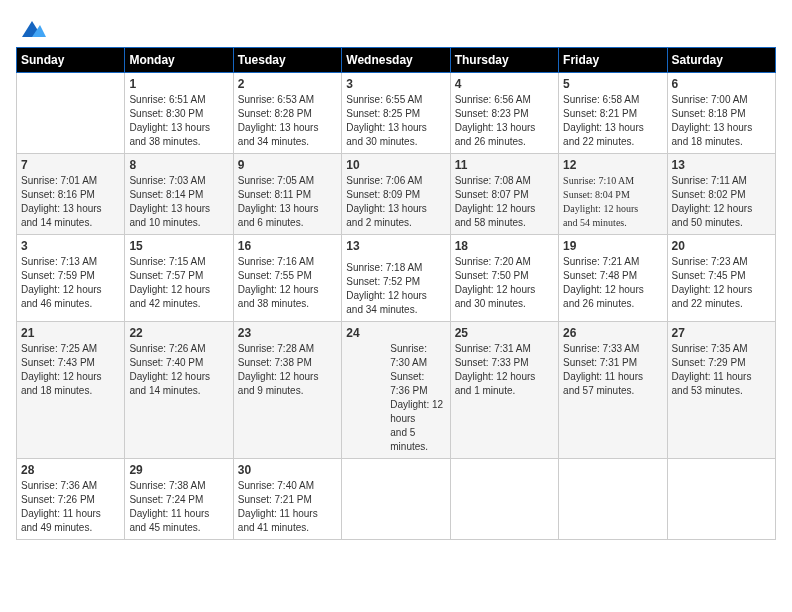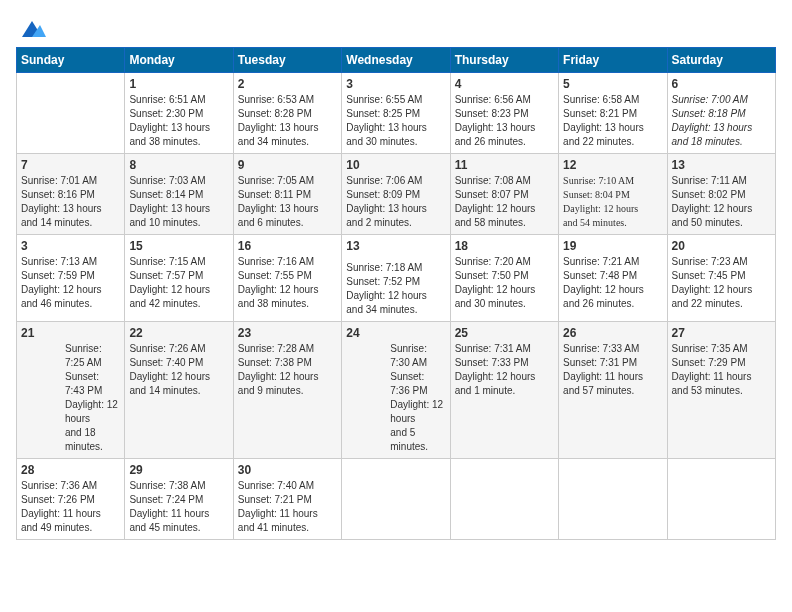--- a/index.html
+++ b/index.html
@@ -32,21 +32,21 @@
     .location-title {
       font-size: 15px;
       color: #555;
     }
     table {
       width: 100%;
       border-collapse: collapse;
       margin-top: 8px;
     }
     thead tr th {
-      background-color: #0369a1;
+      background-color: #000000;
       color: #fff;
       font-size: 12px;
       padding: 5px 4px;
       text-align: left;
       border: 1px solid #1565c0;
       font-weight: bold;
     }
     tbody tr td {
       vertical-align: top;
       border: 1px solid #ccc;
@@ -111,21 +111,21 @@
         <th>Friday</th>
         <th>Saturday</th>
       </tr>
   </thead>
   <tbody id="calendar-body">
   <tr class="white-row">
         <td></td>
         <td>
           <span class="day-num">1</span>
           <div class="day-info" style="white-space: pre-line;">Sunrise: 6:51 AM
-Sunset: 2:30 PM
+Sunset: 8:30 PM
 Daylight: 13 hours
 and 38 minutes.</div>
         </td>
         <td>
           <span class="day-num">2</span>
           <div class="day-info" style="white-space: pre-line;">Sunrise: 6:53 AM
 Sunset: 8:28 PM
 Daylight: 13 hours
 and 34 minutes.</div>
         </td>
@@ -145,21 +145,21 @@
         </td>
         <td>
           <span class="day-num">5</span>
           <div class="day-info" style="white-space: pre-line;">Sunrise: 6:58 AM
 Sunset: 8:21 PM
 Daylight: 13 hours
 and 22 minutes.</div>
         </td>
         <td>
           <span class="day-num">6</span>
-          <div class="day-info" style="white-space: pre-line; font-style: italic;">Sunrise: 7:00 AM
+          <div class="day-info" style="white-space: pre-line;">Sunrise: 7:00 AM
 Sunset: 8:18 PM
 Daylight: 13 hours
 and 18 minutes.</div>
         </td>
       </tr>
       <tr class="gray-row">
         <td>
           <span class="day-num">7</span>
           <div class="day-info" style="white-space: pre-line;">Sunrise: 7:01 AM
 Sunset: 8:16 PM
@@ -256,21 +256,21 @@
           <span class="day-num">20</span>
           <div class="day-info" style="white-space: pre-line;">Sunrise: 7:23 AM
 Sunset: 7:45 PM
 Daylight: 12 hours
 and 22 minutes.</div>
         </td>
       </tr>
       <tr class="gray-row">
         <td>
           <span class="day-num">21</span>
-          <div class="day-info" style="white-space: pre-line; margin-left: 44px;">Sunrise: 7:25 AM
+          <div class="day-info" style="white-space: pre-line;">Sunrise: 7:25 AM
 Sunset: 7:43 PM
 Daylight: 12 hours
 and 18 minutes.</div>
         </td>
         <td>
           <span class="day-num">22</span>
           <div class="day-info" style="white-space: pre-line;">Sunrise: 7:26 AM
 Sunset: 7:40 PM
 Daylight: 12 hours
 and 14 minutes.</div>

